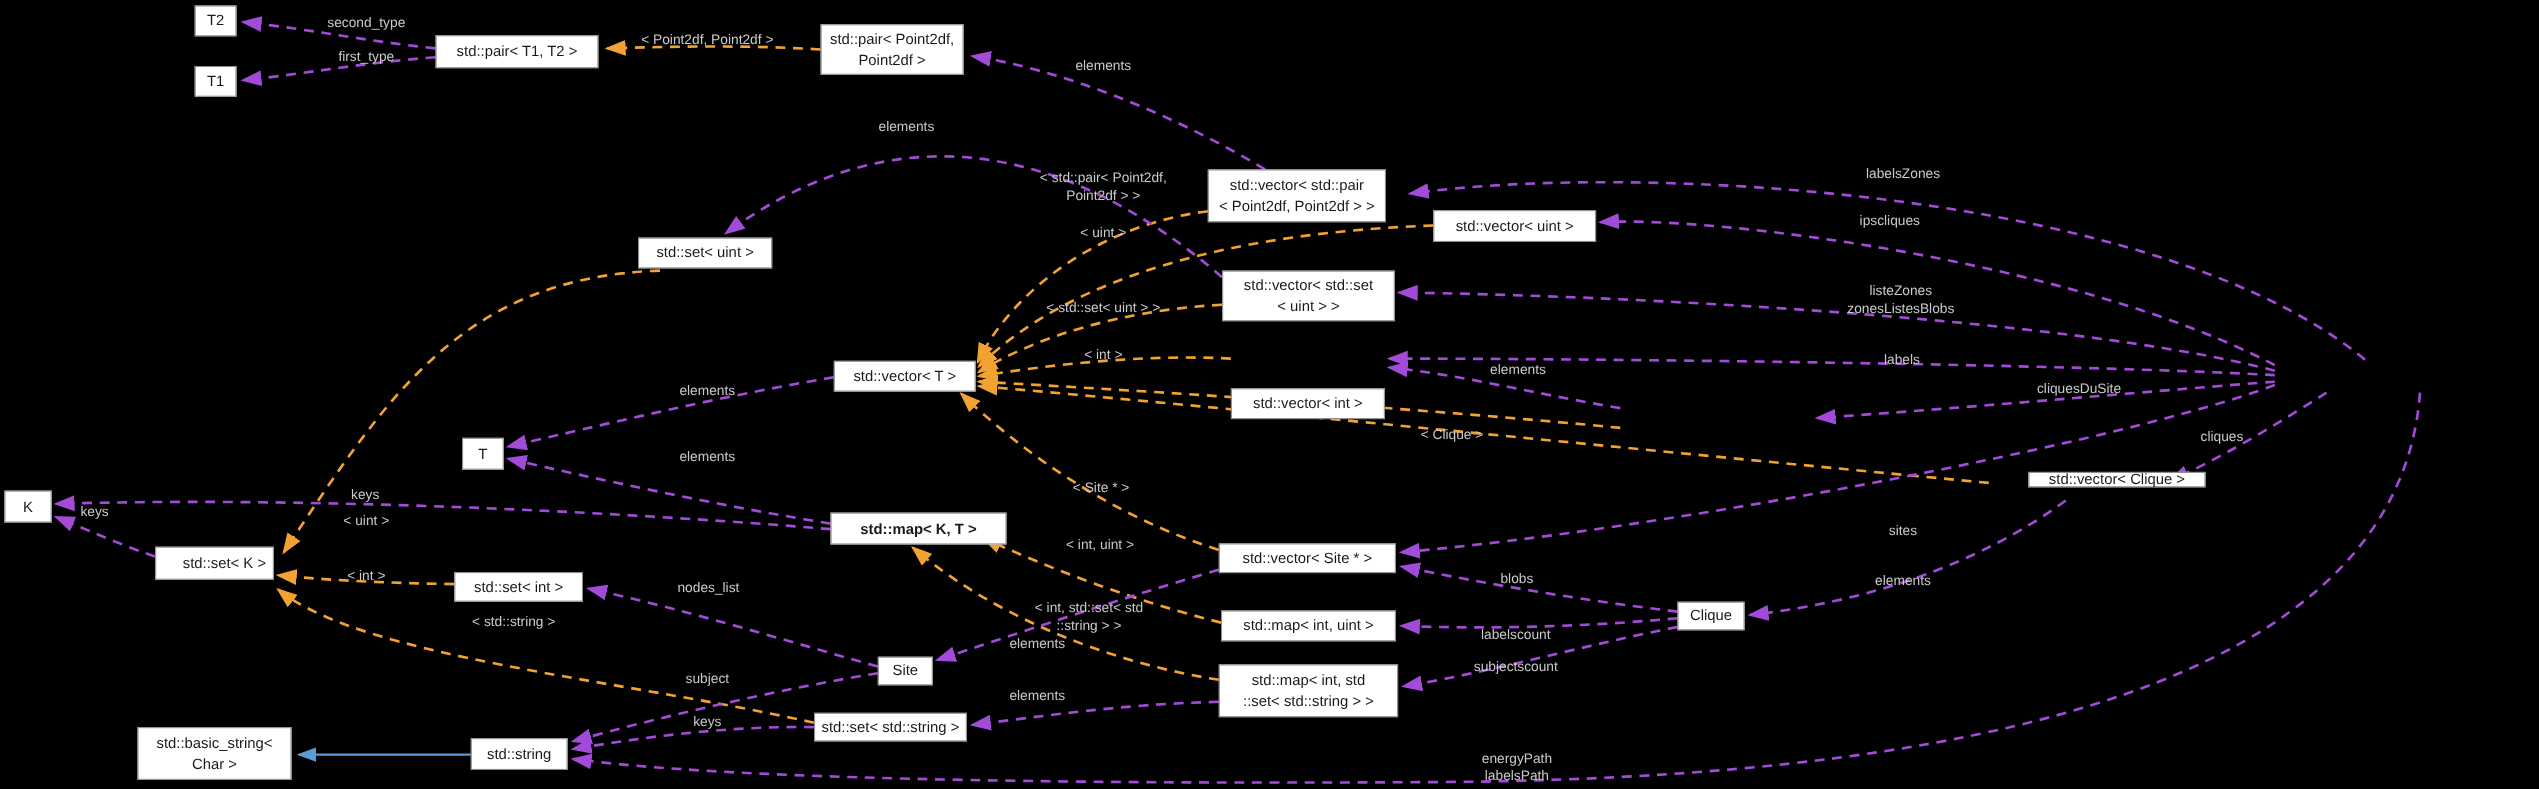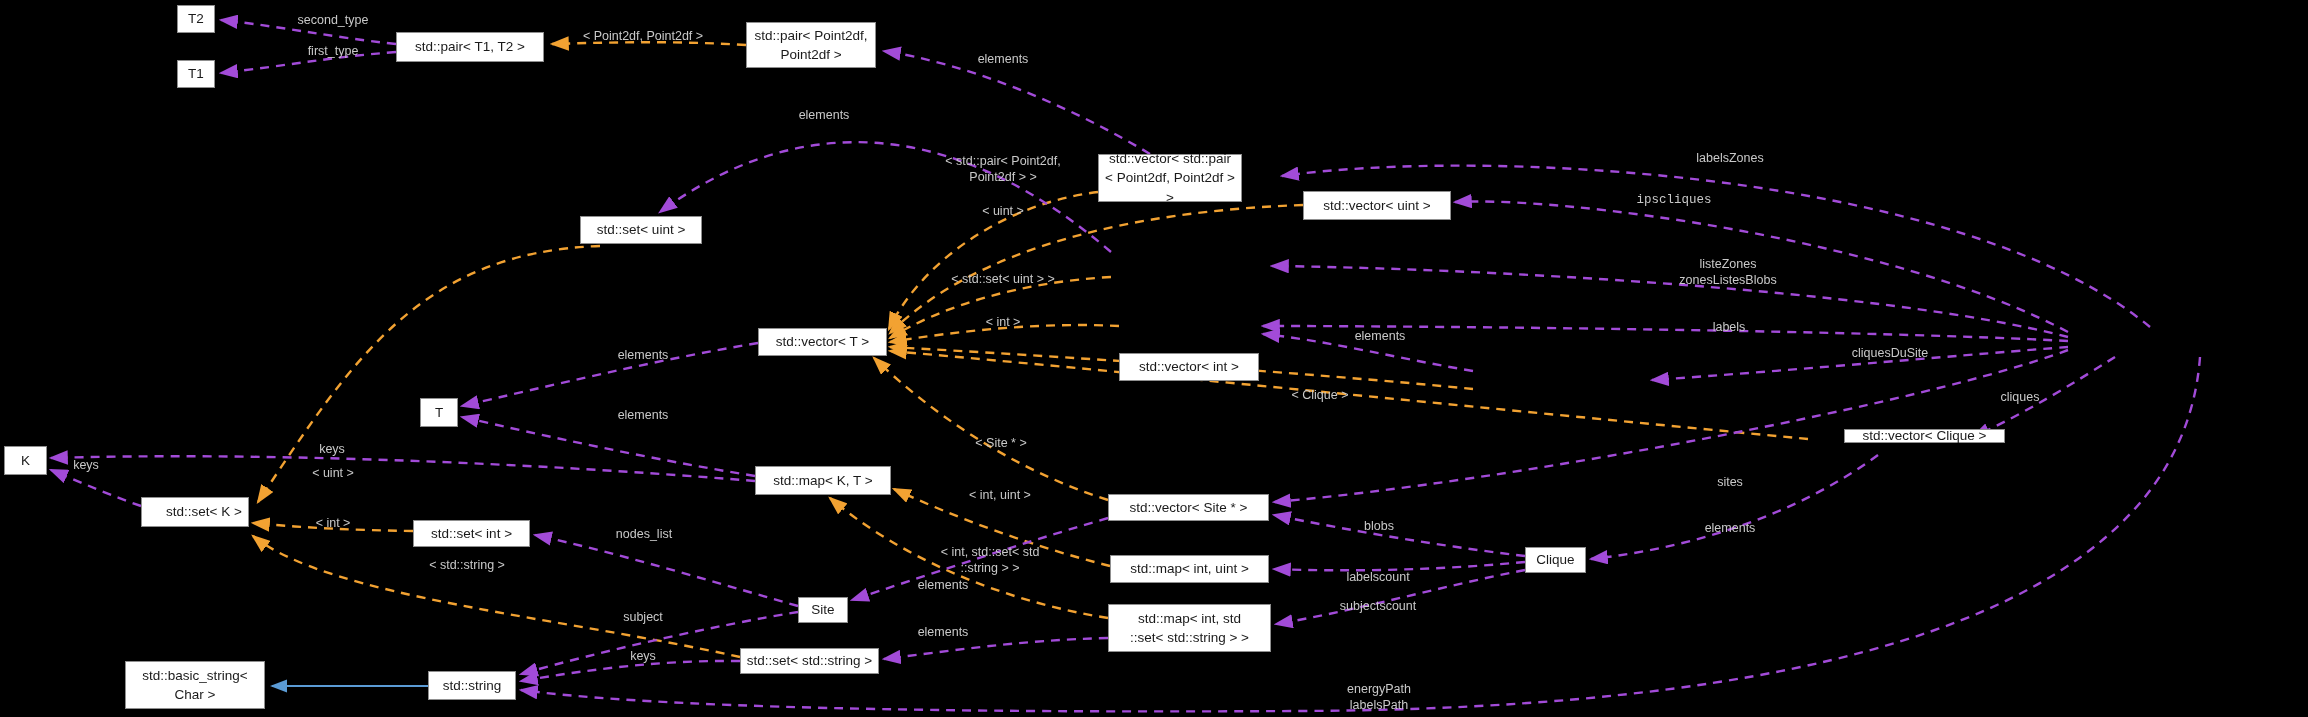--- a/index.html
+++ b/index.html
@@ -119,21 +119,21 @@
 <div class="edge-label" style="left: 333px; top: 21px;">second_type</div>
     <div class="edge-label" style="left: 333px; top: 52px;">first_type</div>
     <div class="edge-label" style="left: 643px; top: 37px;">&lt; Point2df, Point2df &gt;</div>
     <div class="edge-label" style="left: 1003px; top: 60px;">elements</div>
     <div class="edge-label" style="left: 1730px; top: 159px;">labelsZones</div>
     <div class="edge-label" style="left: 1003px; top: 170px;">&lt; std::pair&lt; Point2df,
 Point2df &gt; &gt;</div>
     <div class="edge-label" style="left: 824px; top: 116px;">elements</div>
     <div class="edge-label" style="left: 333px; top: 474px;">&lt; uint &gt;</div>
     <div class="edge-label" style="left: 1003px; top: 212px;">&lt; uint &gt;</div>
-    <div class="edge-label" style="left: 1674px; top: 201px; font-family: Liberation Mono, monospace;">ipscliques</div>
+    <div class="edge-label" style="left: 1718px; top: 201px;">ipscliques</div>
     <div class="edge-label" style="left: 1003px; top: 280px;">&lt; std::set&lt; uint &gt; &gt;</div>
     <div class="edge-label" style="left: 1728px; top: 273px;">listeZones
 zonesListesBlobs</div>
     <div class="edge-label" style="left: 1003px; top: 323px;">&lt; int &gt;</div>
     <div class="edge-label" style="left: 1729px; top: 328px;">labels</div>
     <div class="edge-label" style="left: 1380px; top: 337px;">elements</div>
     <div class="edge-label" style="left: 1190px; top: 363px;">&lt; std::vector&lt; int &gt; &gt;</div>
     <div class="edge-label" style="left: 1890px; top: 354px;">cliquesDuSite</div>
     <div class="edge-label" style="left: 1320px; top: 396px;">&lt; Clique &gt;</div>
     <div class="edge-label" style="left: 2020px; top: 398px;">cliques</div>
@@ -157,29 +157,31 @@
     <div class="edge-label" style="left: 943px; top: 633px;">elements</div>
     <div class="edge-label" style="left: 643px; top: 618px;">subject</div>
     <div class="edge-label" style="left: 643px; top: 657px;">keys</div>
     <div class="edge-label" style="left: 1379px; top: 698px;">energyPath
 labelsPath</div>
     <div class="node param" style="left: 177px; top: 5px; width: 38px; height: 28px;">T2</div>
     <div class="node param" style="left: 177px; top: 60px; width: 38px; height: 28px;">T1</div>
     <div class="node class" style="left: 396px; top: 32px; width: 148px; height: 30px;">std::pair&lt; T1, T2 &gt;</div>
     <div class="node class" style="left: 746px; top: 22px; width: 130px; height: 46px;">std::pair&lt; Point2df,
 Point2df &gt;</div>
-    <div class="node class" style="left: 1098px; top: 154px; width: 144px; height: 48px;">std::vector&lt; std::pair
+    <div class="node class" style="left: 1098px; top: 154px; width: 162px; height: 48px;">std::vector&lt; std::pair
 &lt; Point2df, Point2df &gt; &gt;</div>
     <div class="node class" style="left: 580px; top: 216px; width: 122px; height: 28px;">std::set&lt; uint &gt;</div>
     <div class="node class" style="left: 1303px; top: 191px; width: 148px; height: 29px;">std::vector&lt; uint &gt;</div>
+    <div class="node class" style="left: 1111px; top: 246px; width: 157px; height: 46px;">std::vector&lt; std::set
+&lt; uint &gt; &gt;</div>
     <div class="node class" style="left: 1119px; top: 313px; width: 140px; height: 28px; margin-top: 40px;">std::vector&lt; int &gt;</div>
     <div class="node class" style="left: 758px; top: 328px; width: 129px; height: 28px;">std::vector&lt; T &gt;</div>
     <div class="node class" style="left: 1844px; top: 429px; width: 161px; height: 14px;">std::vector&lt; Clique &gt;</div>
     <div class="node param" style="left: 420px; top: 398px; width: 38px; height: 29px;">T</div>
-    <div class="node class" style="left: 755px; top: 466px; width: 136px; height: 29px;">std::map&lt; K, T &gt;</div>
+    <div class="node class" style="left: 755px; top: 466px; width: 160px; height: 29px; font-weight: bold;">std::map&lt; K, T &gt;</div>
     <div class="node param" style="left: 4px; top: 446px; width: 43px; height: 29px;">K</div>
     <div class="node class" style="left: 141px; top: 497px; width: 108px; height: 30px; padding-left: 22px;">std::set&lt; K &gt;</div>
     <div class="node class" style="left: 413px; top: 520px; width: 117px; height: 27px;">std::set&lt; int &gt;</div>
     <div class="node class" style="left: 1108px; top: 494px; width: 161px; height: 27px;">std::vector&lt; Site * &gt;</div>
     <div class="node class" style="left: 1110px; top: 555px; width: 159px; height: 28px;">std::map&lt; int, uint &gt;</div>
     <div class="node class" style="left: 1525px; top: 547px; width: 61px; height: 26px;">Clique</div>
     <div class="node class" style="left: 1108px; top: 604px; width: 163px; height: 48px;">std::map&lt; int, std
 ::set&lt; std::string &gt; &gt;</div>
     <div class="node class" style="left: 798px; top: 597px; width: 50px; height: 26px;">Site</div>
     <div class="node class" style="left: 740px; top: 648px; width: 139px; height: 26px;">std::set&lt; std::string &gt;</div>

